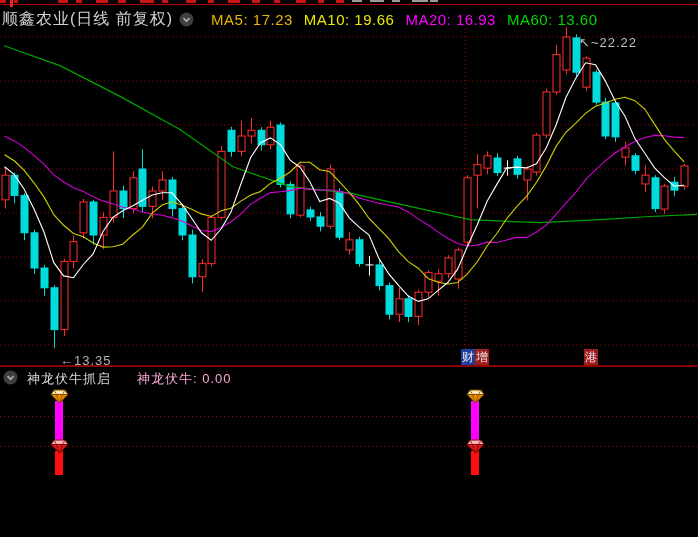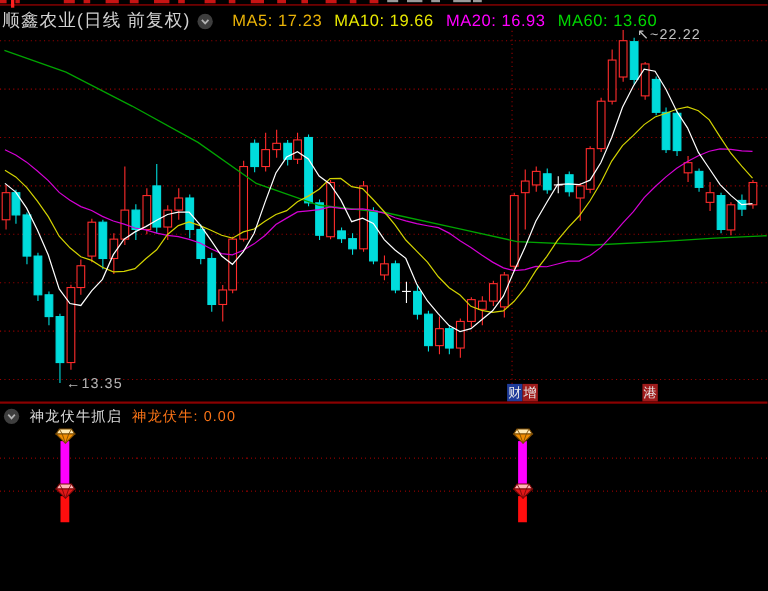--- a/index.html
+++ b/index.html
@@ -5,27 +5,27 @@
   html,body{margin:0;padding:0;background:#000;}
   #root{position:relative;width:698px;height:475px;background:#000;overflow:hidden;
         font-family:"Liberation Sans","DejaVu Sans",sans-serif;}
   .topstrip{position:absolute;left:0;top:0;width:698px;height:4px;border-bottom:1px solid #b40000;}
   .frag{position:absolute;top:0;}
   .hdr{position:absolute;left:2px;top:9px;height:20px;white-space:nowrap;display:flex;align-items:center;}
   .title{color:#d2d2d2;font-size:16px;letter-spacing:1px;}
   .chev{display:inline-block;width:15px;height:15px;margin:0 6px 0 6px;}
   .ma{font-size:15px;margin-left:11px;letter-spacing:0.5px;}
   #chart{position:absolute;left:0;top:0;}
-  .ann{position:absolute;color:#b4b4b4;font-size:13px;letter-spacing:1px;}
+  .ann{position:absolute;color:#b4b4b4;font-size:13px;letter-spacing:1px;margin-top:12px;}
   .marker{position:absolute;width:14px;height:16px;line-height:16px;text-align:center;
           font-size:12px;color:#e8e8e8;top:349px;}
   .divider{position:absolute;left:0;top:365px;width:698px;height:2px;background:#8a0101;}
-  .subhdr{position:absolute;left:0;top:370px;height:17px;display:flex;align-items:center;}
+  .subhdr{position:absolute;left:0;top:370px;height:17px;display:flex;}
   .subname{color:#dcdcdc;font-size:13px;margin-left:3px;letter-spacing:1px;}
-  .subval{color:#f97316;font-size:13px;margin-left:9px;letter-spacing:1px;}
+  .subval{color:#f9a8d4;font-size:13px;margin-left:26px;letter-spacing:1px;}
   .subgrid{position:absolute;left:0;width:698px;height:1px;
            background:repeating-linear-gradient(90deg,#a00000 0 1px,transparent 1px 4px);}
   .baseline{position:absolute;left:0;top:530px;width:698px;height:2px;background:#cc00cc;}
   .sbar{position:absolute;}
   .gem{position:absolute;}
 </style>
 </head>
 <body>
 
 <div id="root">

